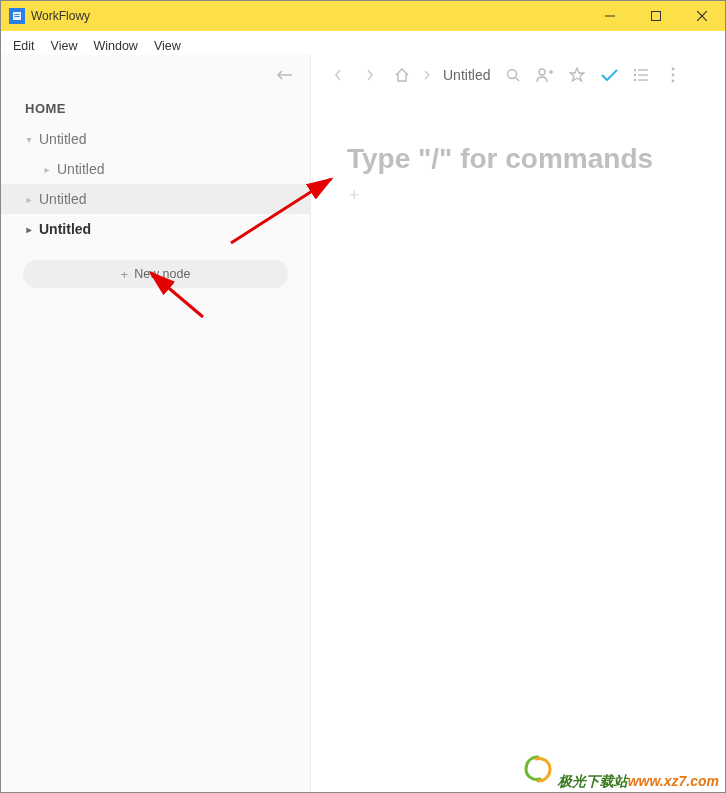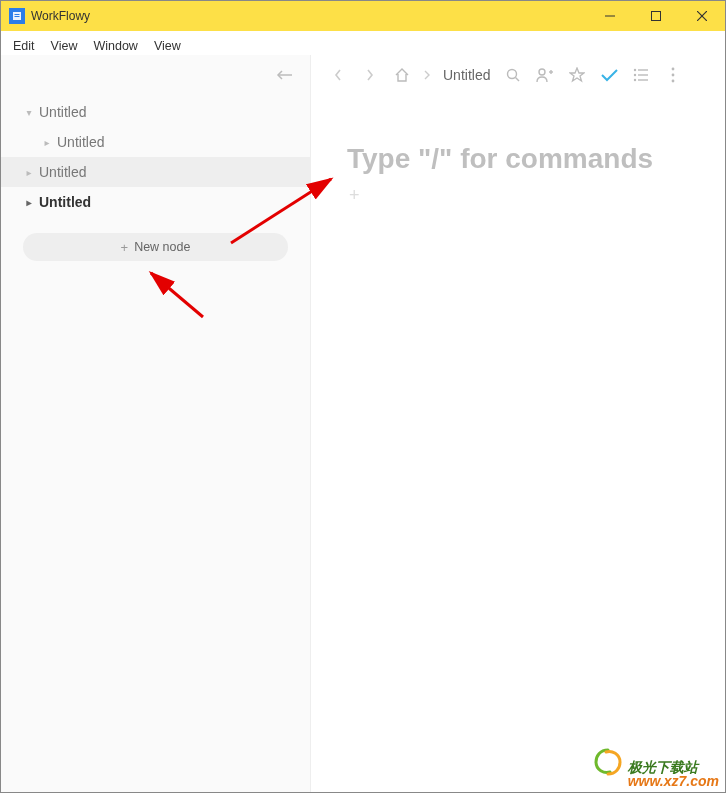--- a/index.html
+++ b/index.html
@@ -46,21 +46,21 @@
 .doc { padding: 48px 20px 0 36px; }
 .doc-title { font-size: 28px; font-weight: 700; color: #bfbfbf; }
 .doc-plus { margin-top: 10px; color: #ddd; font-size: 18px; padding-left: 2px; }
 
 
 .arrow { position: absolute; pointer-events: none; }
 
 
 .watermark { position: absolute; right: 6px; bottom: 4px; display: flex; align-items: center; gap: 4px; }
 .watermark .swirl { width: 32px; height: 32px; }
-.watermark .txt { display: flex; flex-direction: column; line-height: 1; margin-top: 25px; }
+.watermark .txt { display: flex; line-height: 1; margin-top: 25px; }
 .watermark .cn { font-size: 14px; font-weight: 700; color: #3a7a1f; font-style: italic; }
 .watermark .url { font-size: 14px; color: #e67817; font-style: italic; font-weight: 600; }
 
 svg { display: block; }
 </style>
 </head>
 <body>
 
 <div class="titlebar">
   <div class="app-icon">
@@ -101,20 +101,21 @@
 
   <div class="sidebar">
     <div class="sb-top">
       <div class="back-icon">
         <svg width="18" height="14" viewBox="0 0 18 14">
             <line x1="18" y1="7" x2="4" y2="7" stroke="#bbb" stroke-width="1.5"></line>
             <polyline points="8,3 4,7 8,11" fill="none" stroke="#bbb" stroke-width="1.5"></polyline>
           </svg>
       </div>
     </div>
+    <div class="sb-home">HOME</div>
     <div class="tree">
       <div class="tree-row">
         <span class="pad0"></span>
           <span class="caret">▾</span>
         <span class="label">Untitled</span>
       </div>
       <div class="tree-row">
         <span class="pad1"></span>
           <span class="caret">▸</span>
         <span class="label">Untitled</span>

